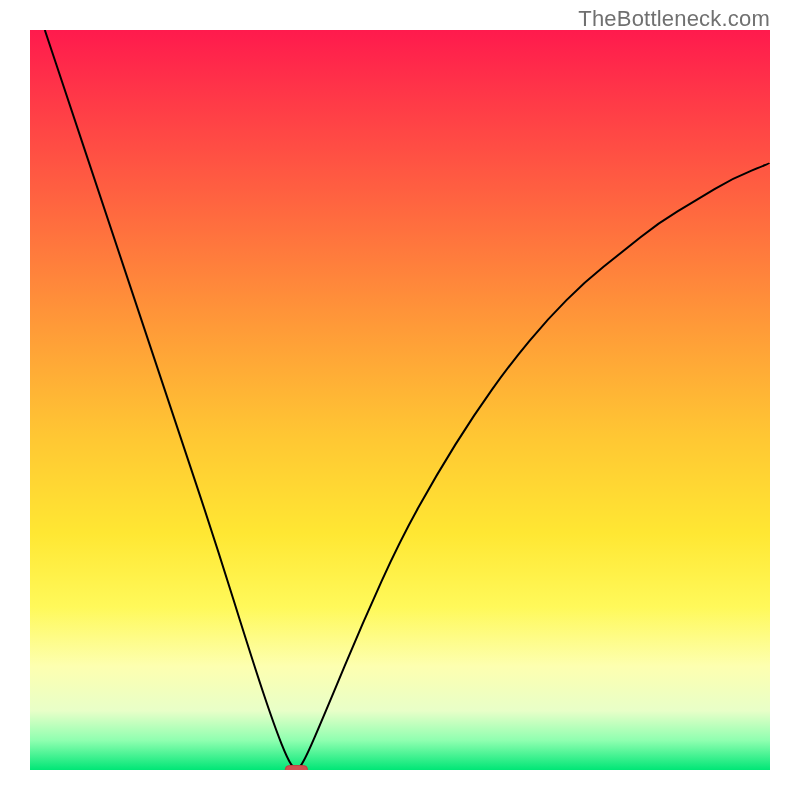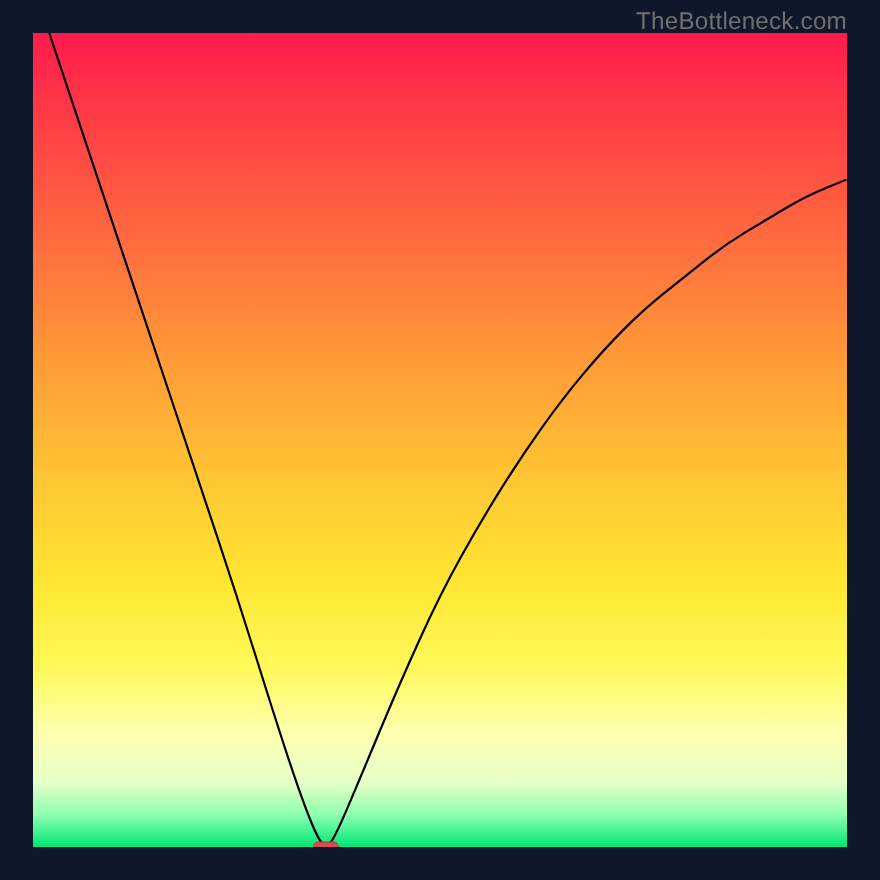--- a/index.html
+++ b/index.html
@@ -10,21 +10,21 @@
     background: #000;
     font-family: Arial, Helvetica, sans-serif;
     overflow: hidden;
   }
   .frame {
     position: absolute;
     left: 0;
     top: 0;
     width: 800px;
     height: 800px;
-    background: #0f172a;
+    background: #ffffff;
     text-decoration: underline;
   }
   .plot-area {
     position: absolute;
     left: 30px;
     top: 30px;
     width: 740px;
     height: 740px;
     
     background: linear-gradient(

